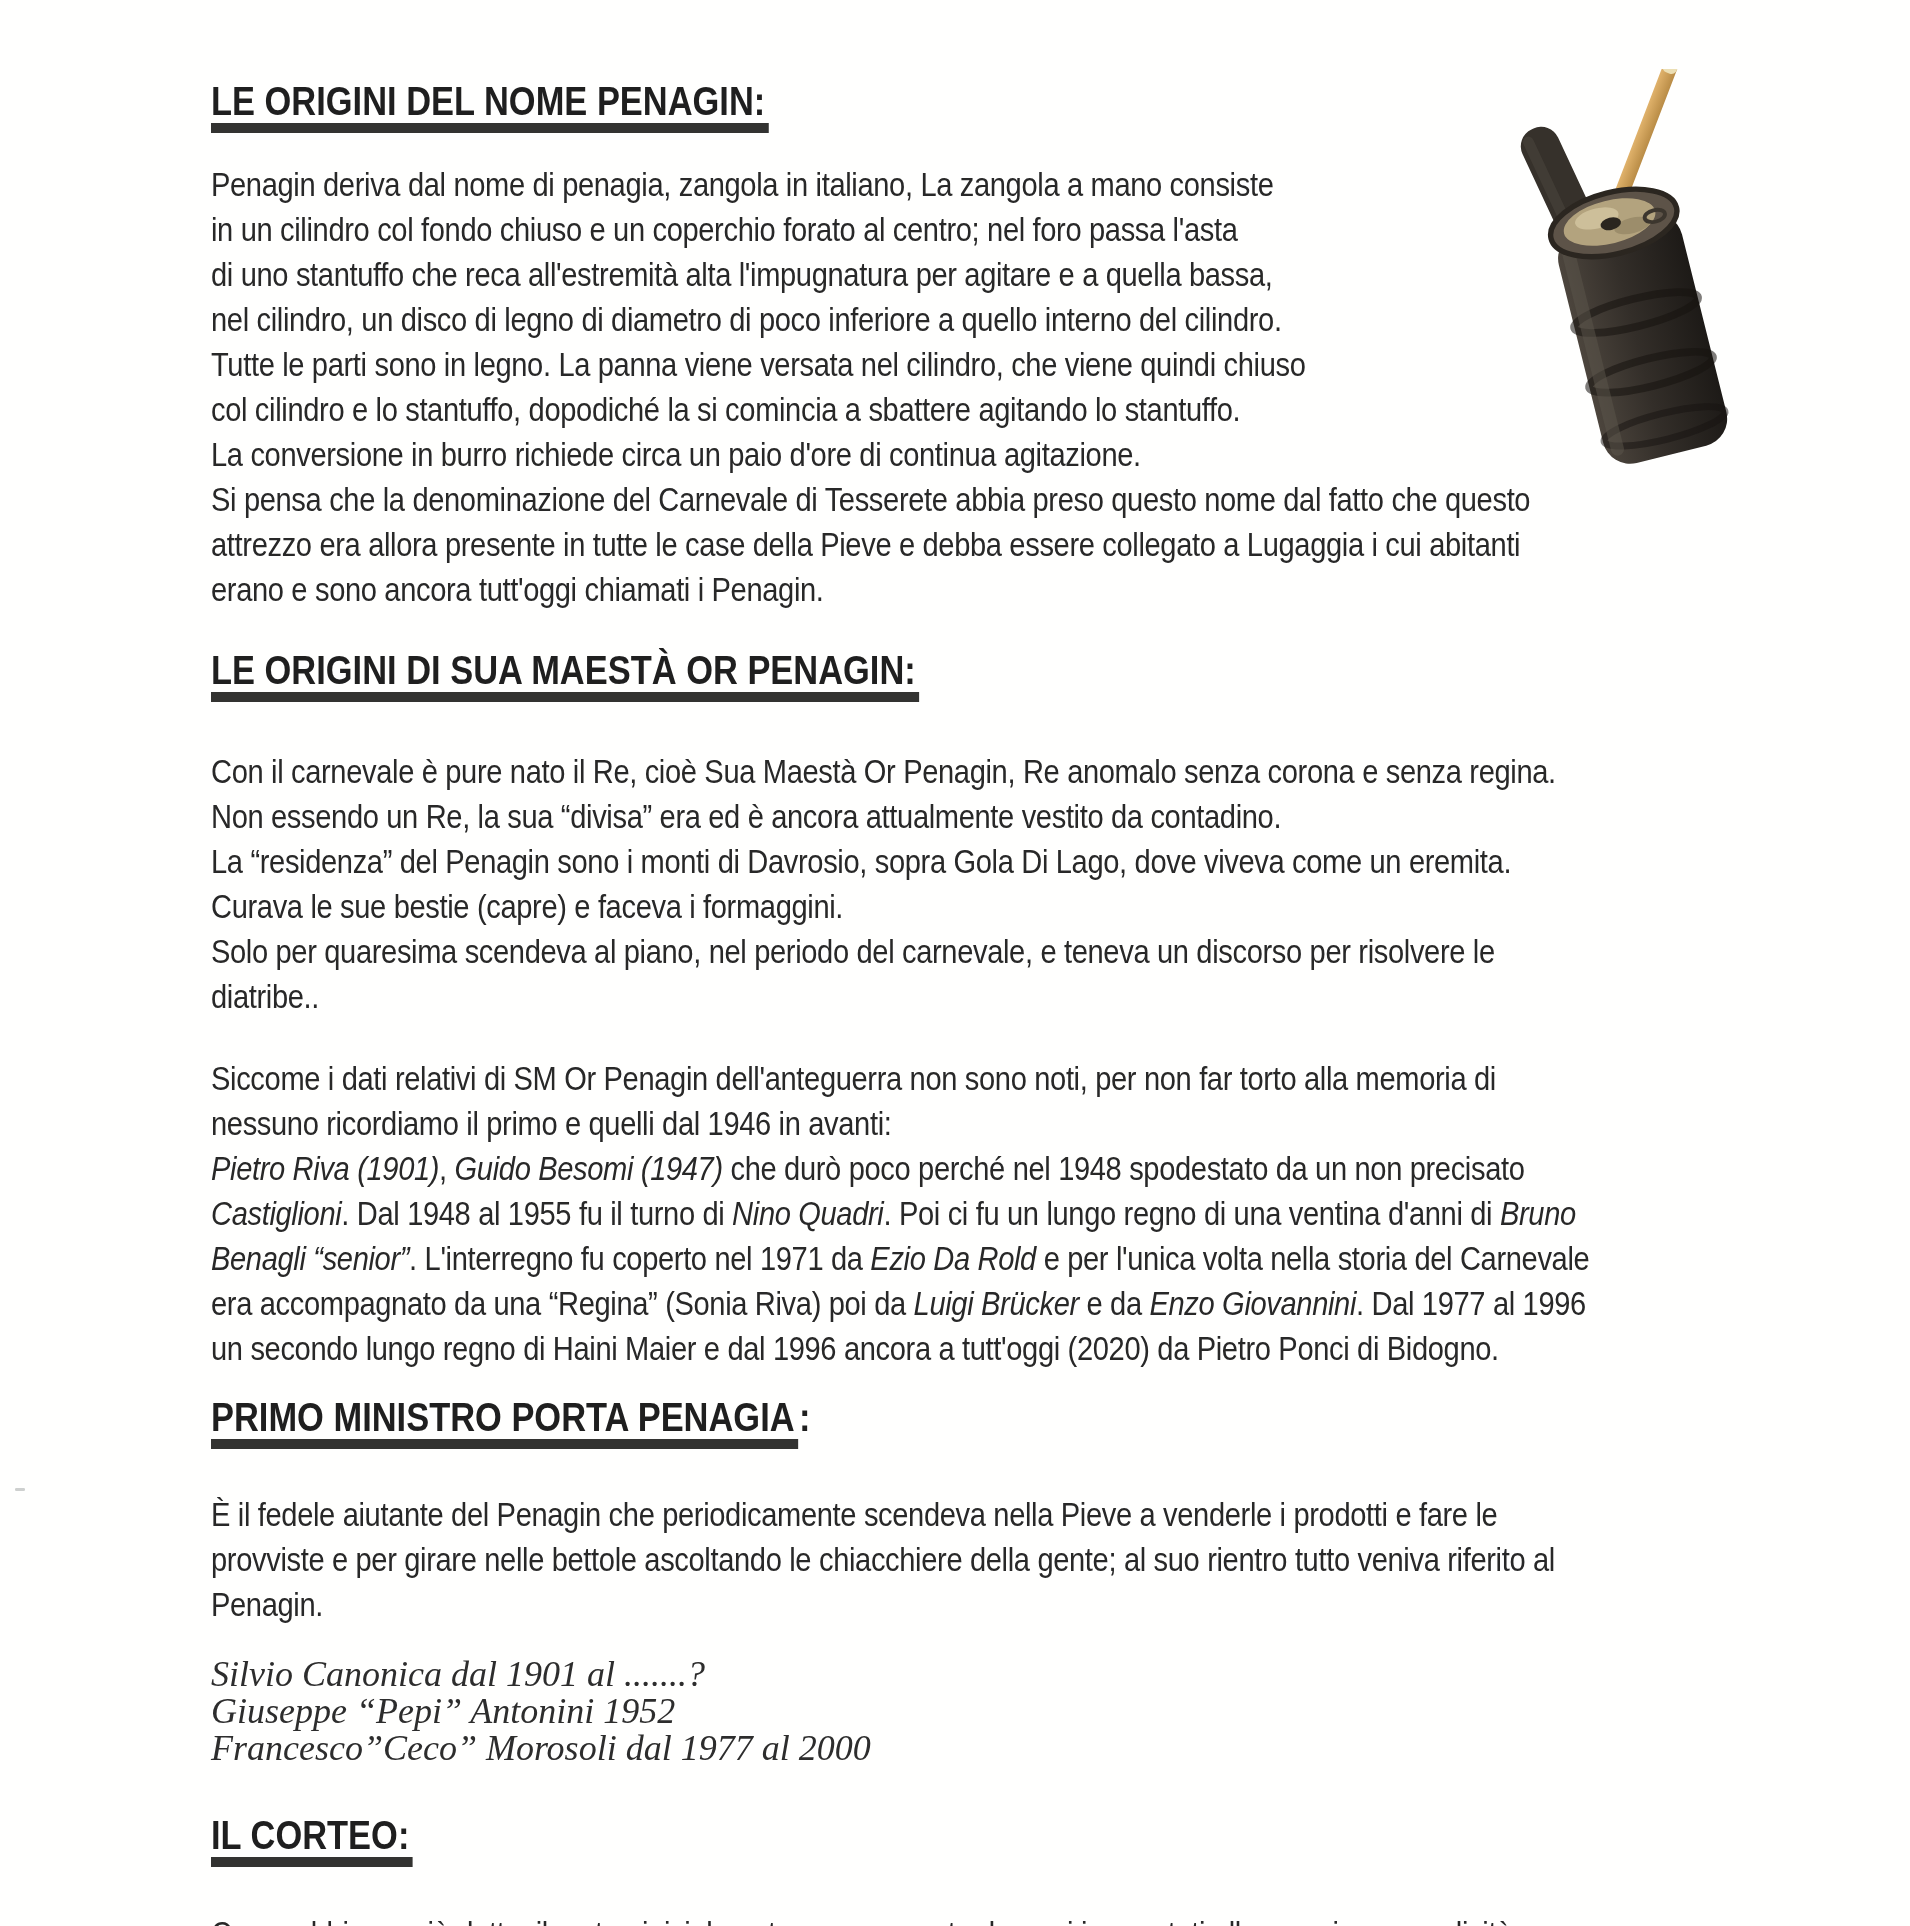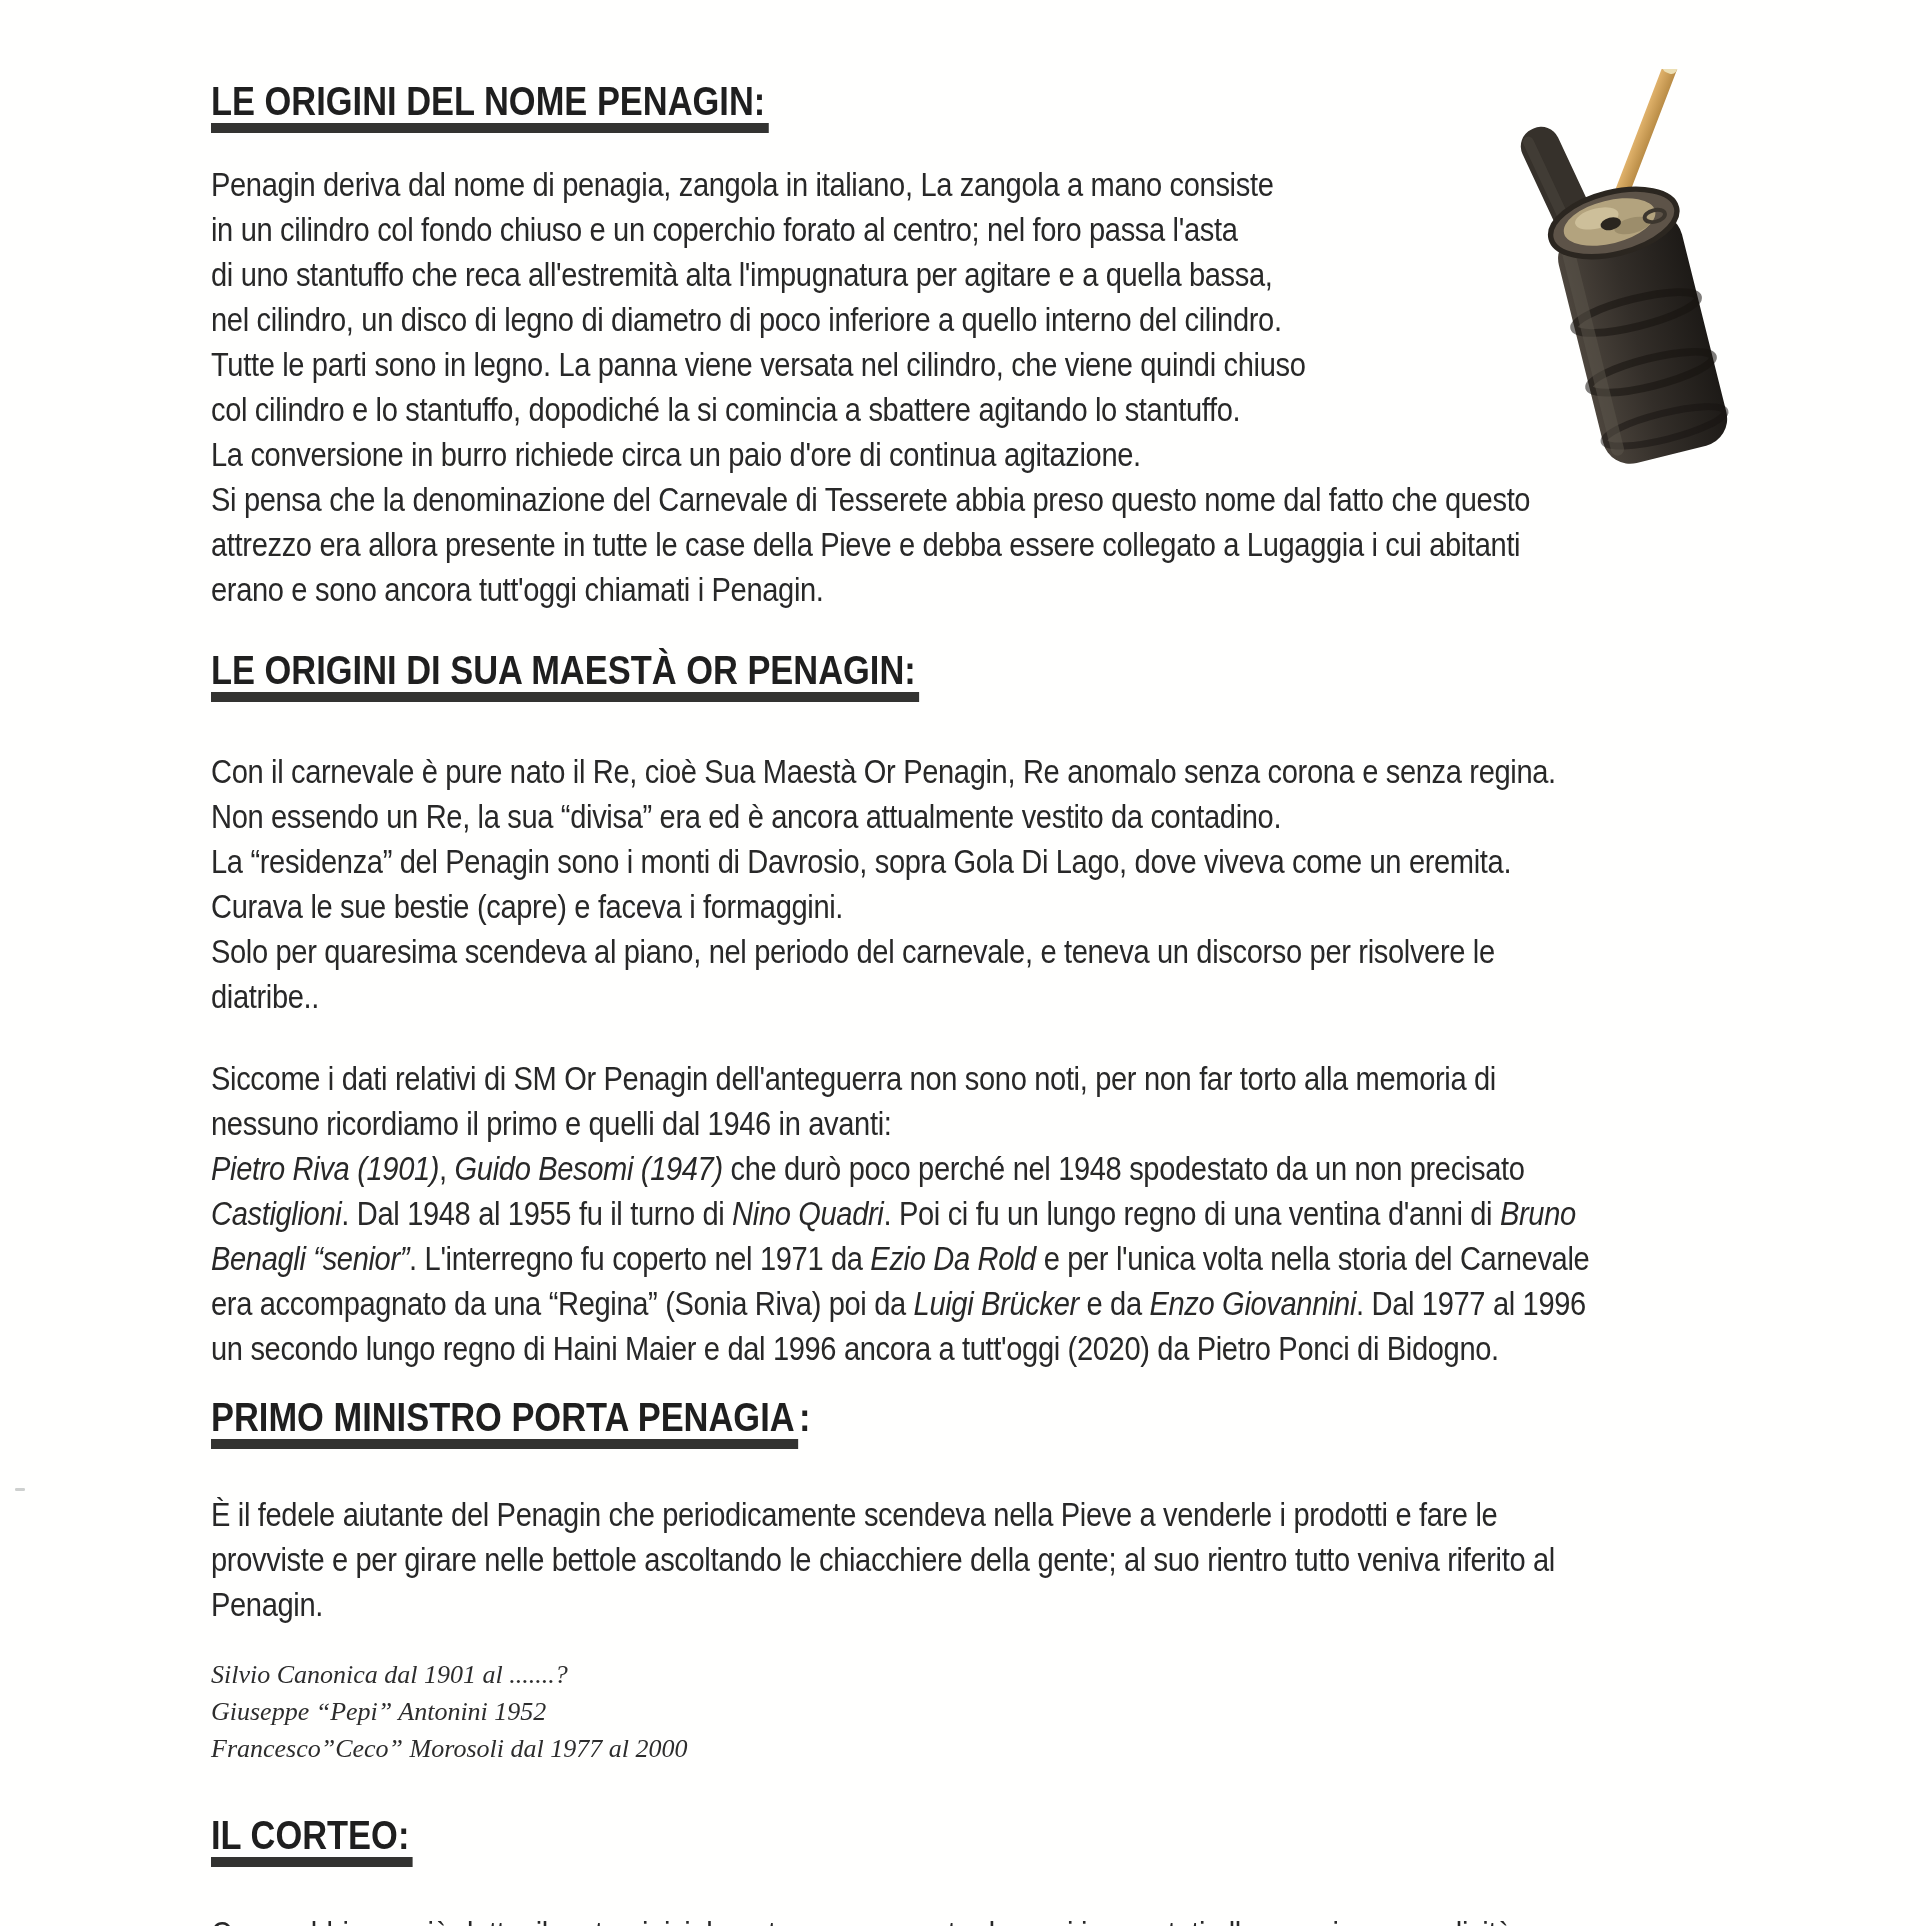--- a/index.html
+++ b/index.html
@@ -26,21 +26,21 @@
   .para{
     position:absolute;left:211px;width:2119px;
     font-size:34px;line-height:45px;letter-spacing:-0.4px;
     white-space:pre-line;color:#282828;
     transform:scaleX(0.855);transform-origin:0 0;
   }
   .para i{font-style:italic;}
   .ministers{
     position:absolute;left:211px;width:1156px;
     font-family:"Liberation Serif",serif;font-style:italic;
-    font-size:26px;line-height:37px;color:#2d2d2d;
+    font-size:36px;line-height:37px;color:#2d2d2d;
     white-space:pre-line;
   }
   .churn{position:absolute;left:1483px;top:69px;width:250px;height:431px;}
   .speck{position:absolute;left:15.4px;top:1488px;width:10px;height:2.7px;background:#b9bcbb;border-radius:1.2px;opacity:.7;}
 </style>
 </head>
 <body>
 
 <div class="page">
 

